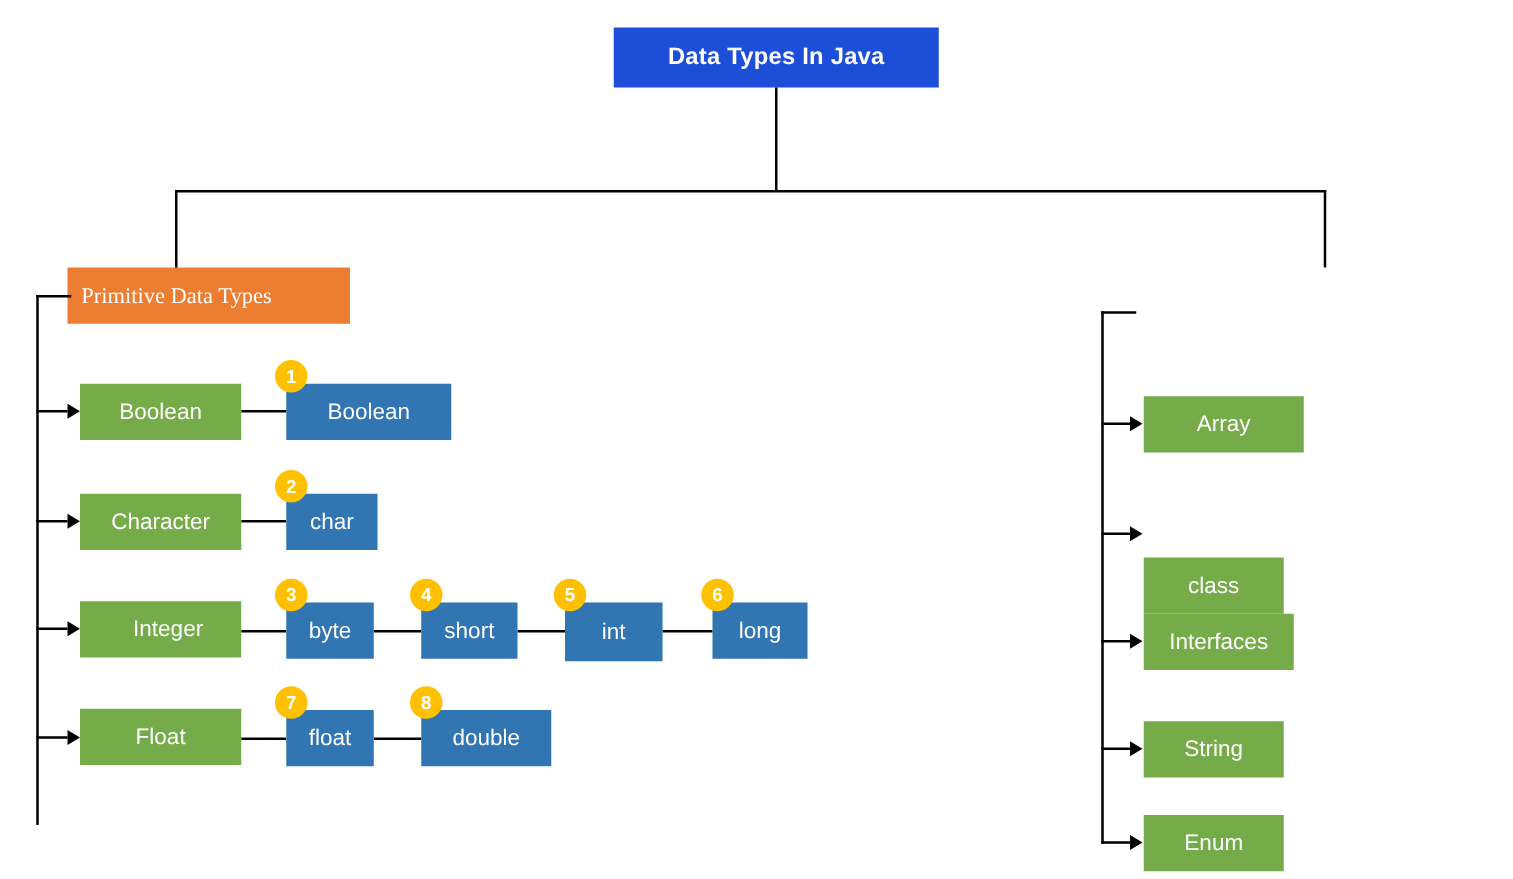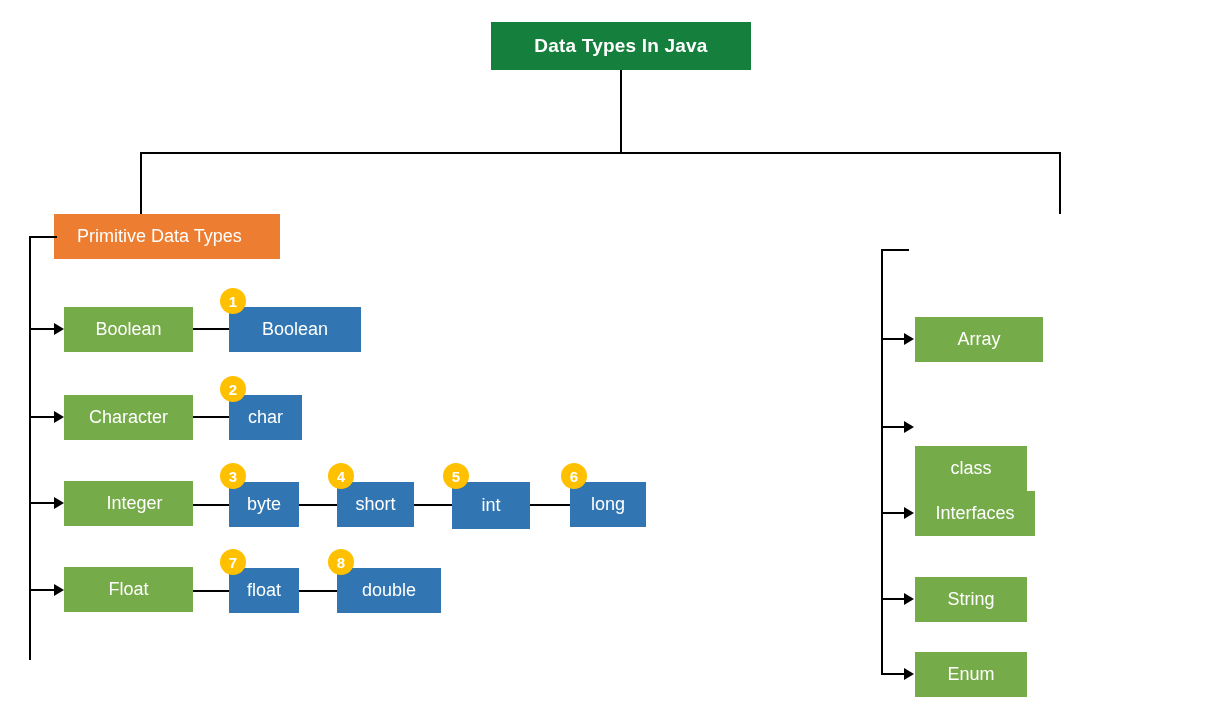--- a/index.html
+++ b/index.html
@@ -39,21 +39,22 @@
     font-weight: bold;
     letter-spacing: 0.2px;
   }
   .node.branch {
     background: #ED7D31;
     font-size: 18px;
     font-weight: normal;
   }
   .node.branch.left {
     justify-content: flex-start;
-    padding-left: 23px;
+    padding-left: 11px;
+    font-family: Liberation Serif, serif;
   }
   .node.group {
     background: #76AB4A;
     font-size: 18px;
   }
   .node.leaf {
     background: #3175B2;
     font-size: 18px;
   }
 
@@ -90,21 +91,21 @@
     justify-content: center;
     line-height: 1;
     user-select: none;
   }
 </style>
 </head>
 <body>
 
 <div id="canvas">
 
-  <div class="node root" id="root-box" style="left: 491px; top: 22px; width: 260px; height: 48px; background: #15803d;">Data Types In Java</div>
+  <div class="node root" id="root-box" style="left: 491px; top: 22px; width: 260px; height: 48px; background: #1d4ed8;">Data Types In Java</div>
 
   <div class="line v" style="left:620px; top:70px; height:83px;"></div>
   <div class="line h" style="left:140px; top:152px; width:921px;"></div>
   <div class="line v" style="left:140px; top:152px; height:83px;"></div>
   <div class="line v" style="left:1059px; top:152px; height:62px;"></div>
 
   <div class="node branch left" id="branch-primitive" style="left: 54px; top: 214px; width: 226px; height: 45px; background: rgb(237, 125, 49);">Primitive Data Types</div>
 
 
   <div class="line h" style="left:29px; top:236px; width:28px;"></div>

